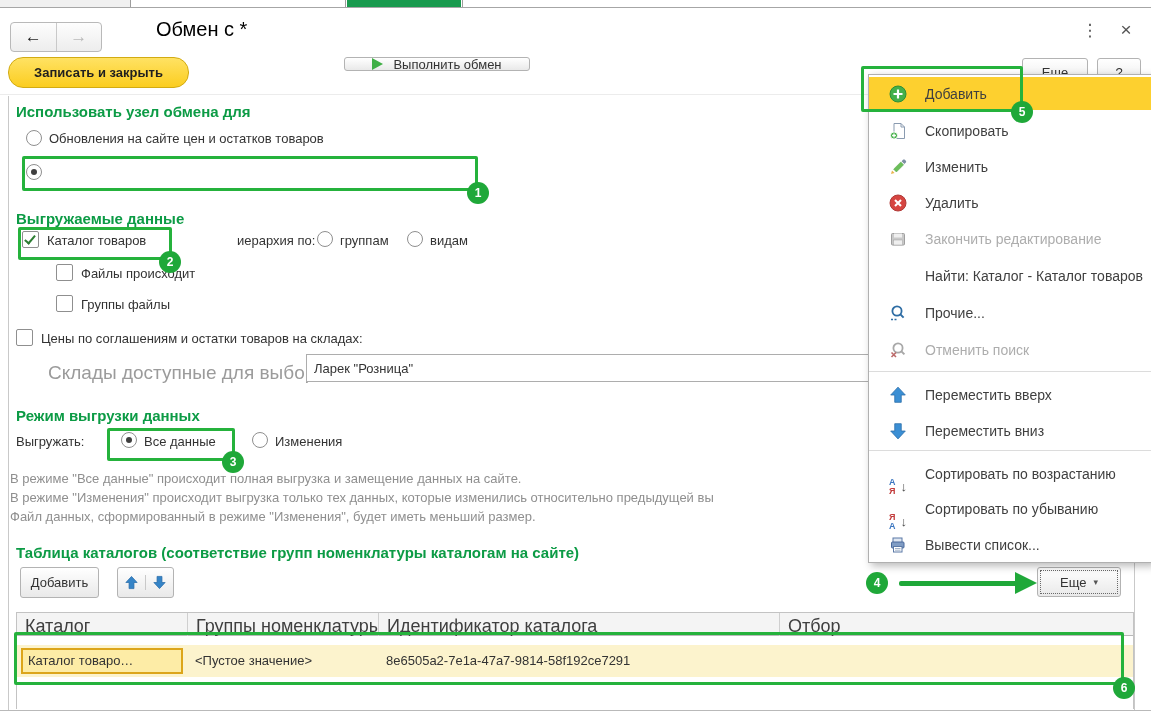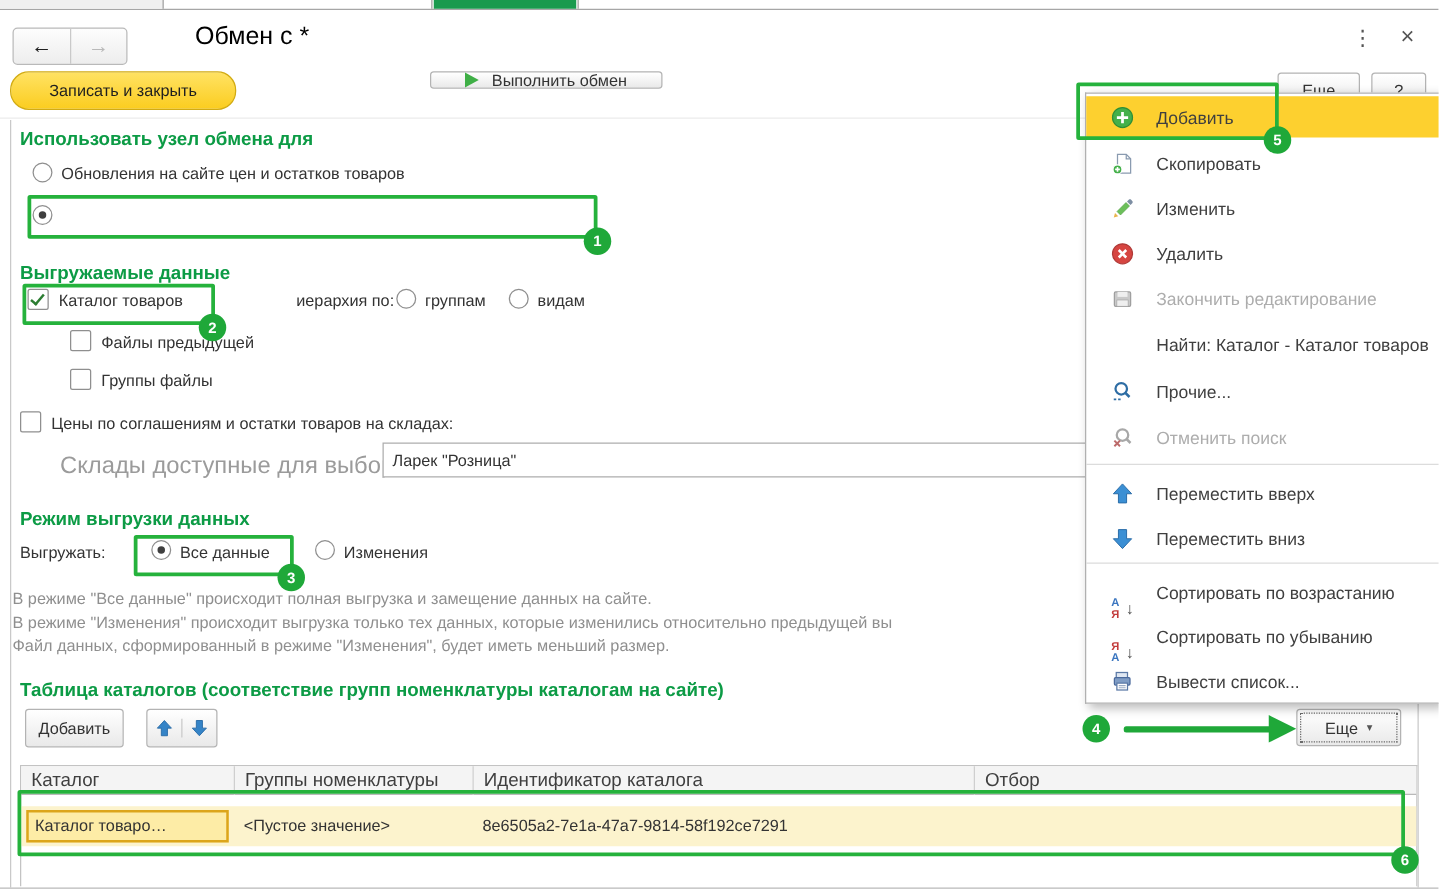--- a/index.html
+++ b/index.html
@@ -22,21 +22,21 @@
   .navbtn { flex:1; display:flex; align-items:center; justify-content:center; font-size:17px; font-weight:bold; }
   .navbtn.back { color:#1f1f1f; border-right:1px solid #c9c9c9; }
   .navbtn.fwd { color:#b9b9b9; }
   .title { left:156px; top:18px; font-size:20px; color:#000; white-space:nowrap; }
   .win-dots { left:1080px; top:20px; font-size:17px; color:#555; width:20px; text-align:center; cursor:default; }
   .win-close { left:1114px; top:19px; font-size:19px; color:#555; width:24px; text-align:center; }
 
   
   .btn { border:1px solid #b3b3b3; border-radius:3px; background:linear-gradient(#ffffff,#e9e9e9);
     font-size:13px; color:#333; display:flex; align-items:center; justify-content:center; white-space:nowrap; }
-  .btn-yellow { background:linear-gradient(#ffe263,#fbcd20); border-color:#d2ab12; font-weight:normal; color:#1f1f1f;border-radius:15px; }
+  .btn-yellow { background:linear-gradient(#ffe263,#fbcd20); border-color:#d2ab12; font-weight:bold; color:#1f1f1f;border-radius:15px; }
   .play-tri { width:0; height:0; border-left:11px solid #3faf46; border-top:6px solid transparent;
     border-bottom:6px solid transparent; margin-right:10px; }
   .cmd-sep { left:0; top:94px; width:1151px; height:1px; background:#ececec; }
 
   
   .frame-left { left:8px; top:96px; width:1px; height:614px; background:#c9c9c9; }
   .frame-right { left:1134px; top:96px; width:1px; height:614px; background:#c9c9c9; }
   .frame-bottom { left:0; top:710px; width:1151px; height:1px; background:#b9b9b9; }
 
   .h-green { font-size:15px; font-weight:bold; color:#0c9b45; white-space:nowrap; }
@@ -58,21 +58,21 @@
   
   .updown { display:flex; }
   .updown .half { flex:1; display:flex; align-items:center; justify-content:center; }
   .updown .half:first-child { border-right:1px solid #c9c9c9; }
   .btn-more-table { outline:1px dotted #6a6a6a; outline-offset:-4px; }
   .dd-arrow { font-size:9px; color:#555; margin-left:7px; }
 
   
   .tbl { left:16px; top:612px; width:1118px; height:97px; border:1px solid #c3c3c3; border-bottom:none; background:#fff; }
   .thead { position:absolute; left:0; top:0; width:100%; height:23px; background:#f4f4f4; border-bottom:1px solid #b9b9b9; }
-  .th { position:absolute; top:0; height:23px; font-size:15px; color:#3f3f3f; padding:3px 0 0 8px;
+  .th { position:absolute; top:0; height:23px; font-size:18px; color:#3f3f3f; padding:3px 0 0 8px;
     border-left:1px solid #cfcfcf; white-space:nowrap; overflow:hidden; }
   .th:first-child { border-left:none; }
   .trow { position:absolute; left:0; top:32px; width:100%; height:32px; background:#fcf3cd; }
   .td { position:absolute; top:0; height:32px; line-height:32px; font-size:13px; color:#333;
     padding-left:8px; white-space:nowrap; overflow:hidden; }
   .active-cell { position:absolute; left:4px; top:3px; width:162px; height:26px; background:#fdeca6;
     border:2px solid #dca51a; line-height:22px; padding-left:5px; }
 
   
   .menu { left:868px; top:74px; width:285px; height:489px; background:#fff; z-index:10;
@@ -154,21 +154,21 @@
       <span class="mark"></span>
     </div>
   <div class="abs lbl" style="left:47px;top:233px">Каталог товаров</div>
   <div class="abs lbl" style="left:237px;top:233px">иерархия по:</div>
   <div class="abs radio" style="left:317px;top:231px"></div>
   <div class="abs lbl" style="left:340px;top:233px">группам</div>
   <div class="abs radio" style="left:407px;top:231px"></div>
   <div class="abs lbl" style="left:430px;top:233px">видам</div>
 
   <div class="abs checkbox" style="left:56px;top:264px"></div>
-  <div class="abs lbl" style="left:81px;top:266px">Файлы предыдущей</div>
+  <div class="abs lbl" style="left:81px;top:266px">Файлы происходит</div>
   <div class="abs checkbox" style="left:56px;top:295px"></div>
   <div class="abs lbl" style="left:81px;top:297px">Группы файлы</div>
   <div class="abs checkbox" style="left:16px;top:329px"></div>
   <div class="abs lbl" style="left:41px;top:331px">Цены по соглашениям и остатки товаров на складах:</div>
   <div class="abs lbl-gray" style="left:48px;top:362px">Склады доступные для выбора на сайте:</div>
   <div class="abs input" style="left:306px;top:354px;width:829px;height:28px">
     <span>Ларек "Розница"</span>
   </div>
 
   <div class="abs h-green" style="left:16px;top:407px">Режим выгрузки данных</div>

